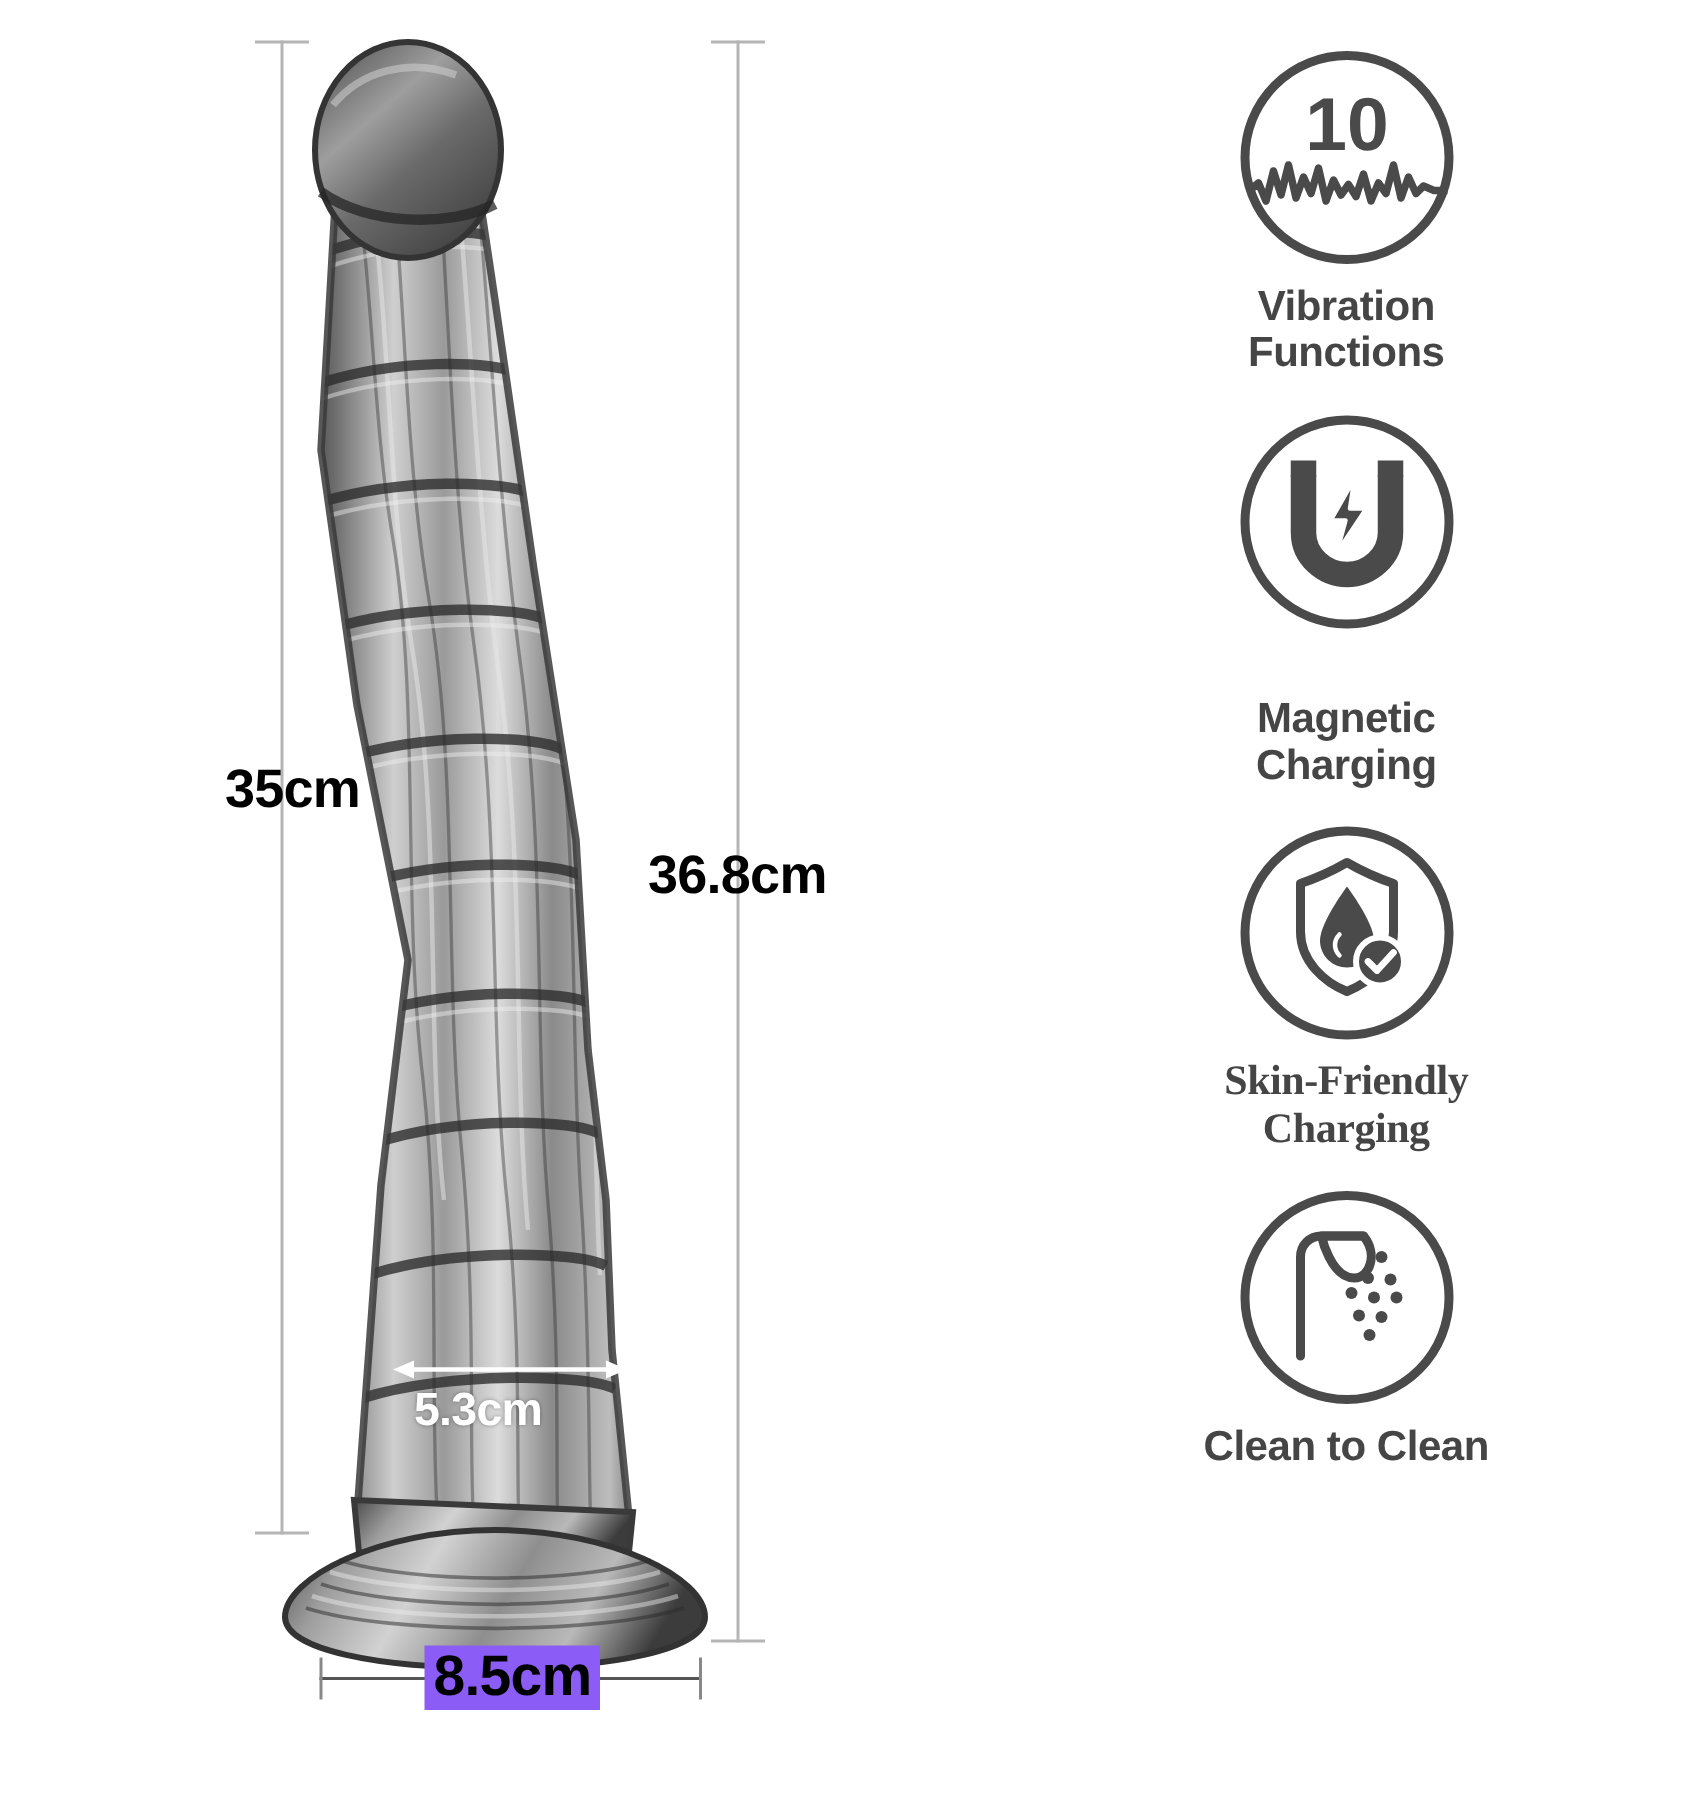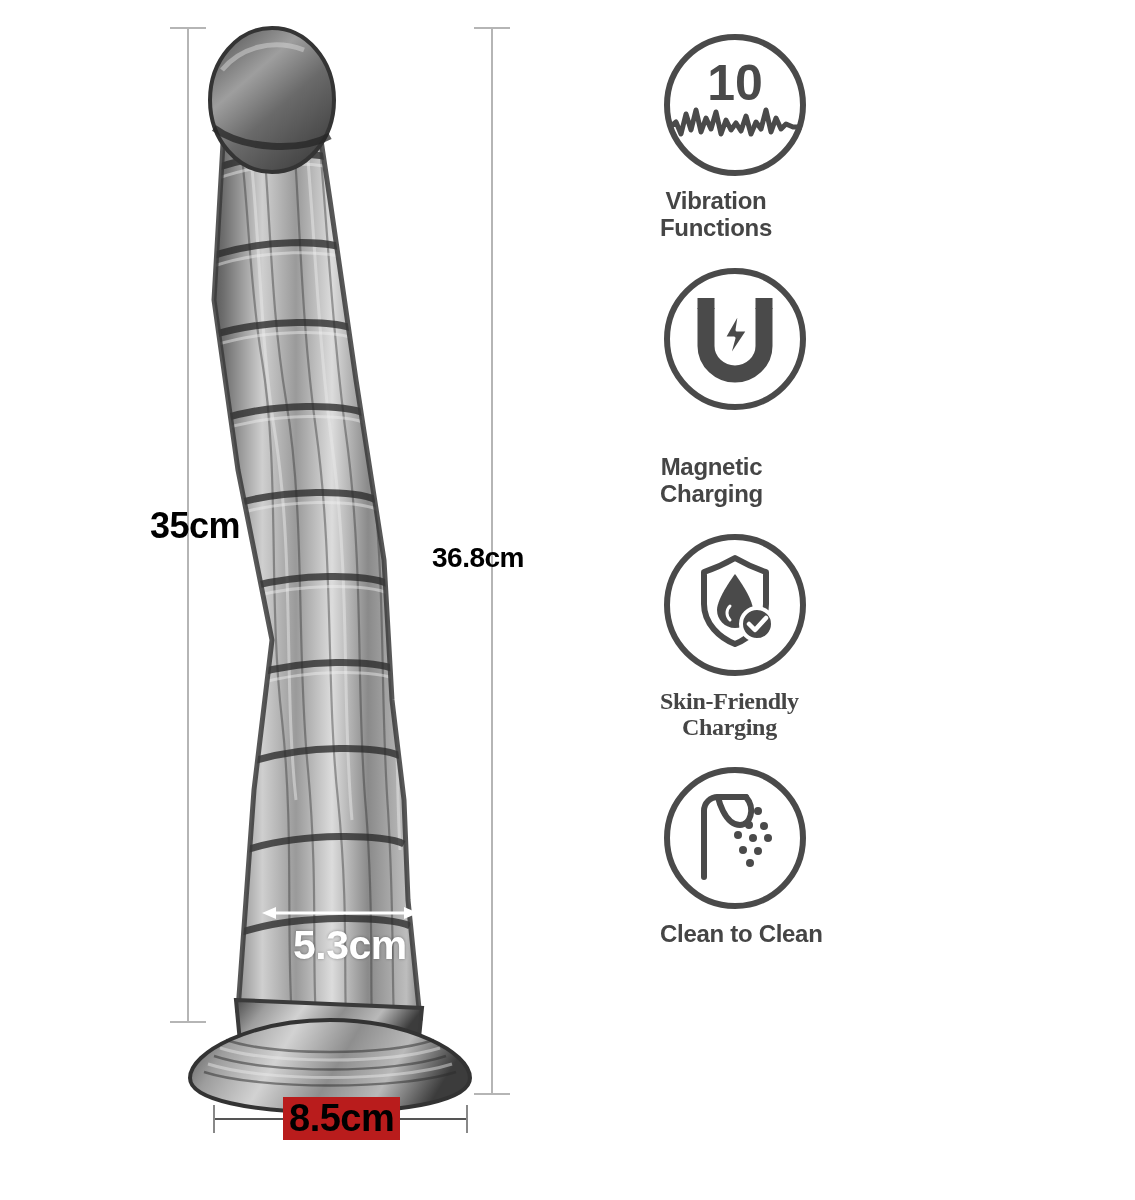--- a/index.html
+++ b/index.html
@@ -30,46 +30,46 @@
     position:absolute; top:-13px; width:2px; height:28px; background:#888;
   }
   .dimline-h .tickv.l { left:0; }
   .dimline-h .tickv.r { right:0; }
 
   .dim-label {
     position:absolute; font-weight:bold; color:#000;
     letter-spacing:-0.5px; white-space:nowrap;
   }
   #label-35 { left:150px; top:505px; font-size:36px; }
-  #label-368 { left:432px; top:542px; font-size:28px; }
+  #label-368 { left:432px; top:562px; font-size:36px; }
   #label-85-wrap {
     position:absolute; left:283px; top:1097px; font-size:38px;
-    font-weight:bold; color:#000; background:#b91c1c; padding:0 6px;
+    font-weight:bold; color:#000; background:#8b5cf6; padding:0 6px;
     letter-spacing:-0.5px;
   }
   #label-53 {
-    position:absolute; left:293px; top:922px; font-size:41px;
+    position:absolute; left:276px; top:922px; font-size:31px;
     font-weight:bold; color:#ffffff; letter-spacing:-0.5px;
     text-shadow: 0 0 3px rgba(0,0,0,.35);
   }
 
   
   #arrow-53 { position:absolute; left:262px; top:905px; width:156px; height:16px; }
 
   
   #features {
     position:absolute; left:660px; top:0; width:475px; height:1200px;
     display:flex; flex-direction:column; align-items:center;
     padding-top:30px;
   }
-  .feature { width:100%; display:flex; flex-direction:column; align-items:flex-start; }
+  .feature { width:100%; display:flex; flex-direction:column; align-items:center; }
   .feature-circle { display:block; }
   .feature-label {
     margin-top:8px; text-align:center; color:#454545;
-    font-size:24px; font-weight:bold; line-height:1.12;
+    font-size:28px; font-weight:bold; line-height:1.12;
     letter-spacing:-0.3px;
   }
   .feature-label .l2 { display:block; }
 </style>
 </head>
 <body>
 
 <div id="stage">
 
   <div id="product-panel">

